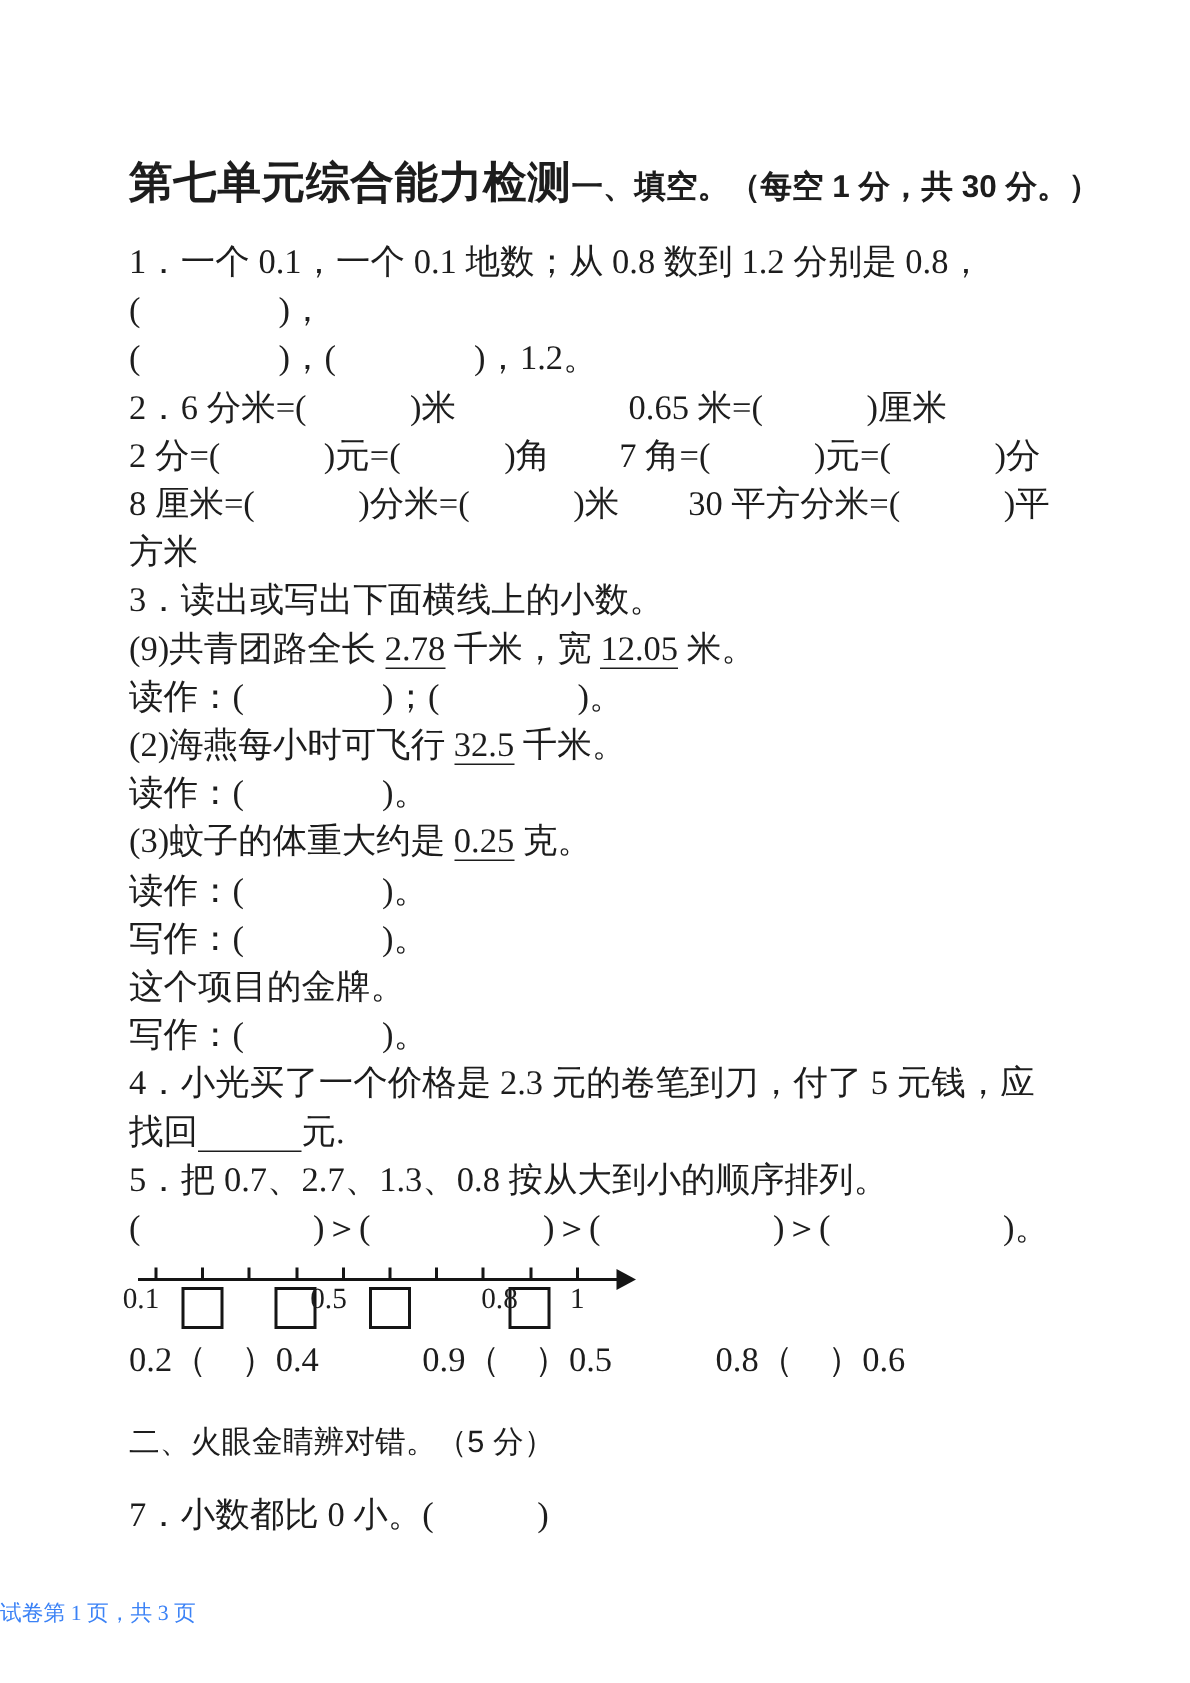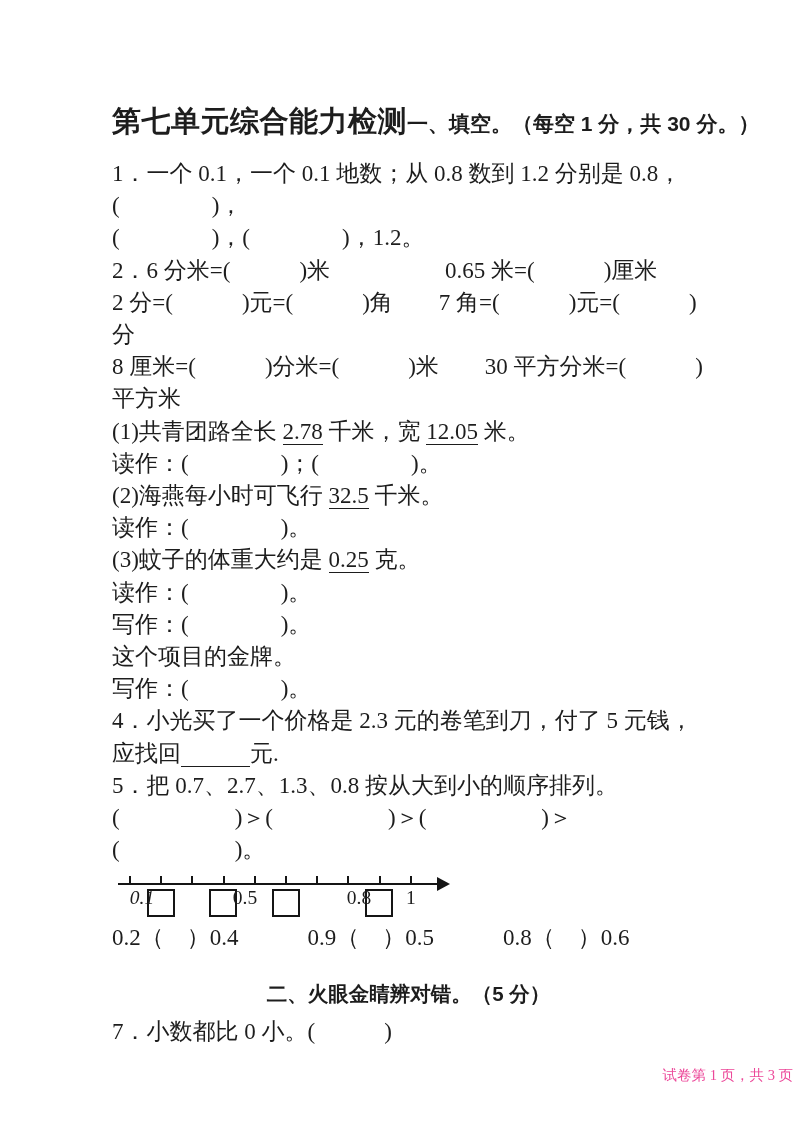--- a/index.html
+++ b/index.html
@@ -3,21 +3,21 @@
 <meta charset="utf-8">
 <style>
   html, body { margin: 0; padding: 0; background: #ffffff; }
   .page {
     position: relative;
     width: 793px;
     height: 1122px;
     margin: 0 auto;
     background: #ffffff;
     box-sizing: border-box;
-    padding: 103px 88px 0 112px;
+    padding: 103px 88px 0 86px;
     font-family: "Liberation Serif", "DejaVu Serif", serif;
     color: #1d1d1d;
     overflow: hidden;
   }
   .doc-title {
     margin: 0 0 17px 0;
     white-space: nowrap;
     font-family: "Liberation Sans", "DejaVu Sans", sans-serif;
     font-weight: 700;
     line-height: 34px;
@@ -25,61 +25,61 @@
   .title-main { font-size: 29px; letter-spacing: 0.5px; }
   .title-sub  { font-size: 21px; }
   .line {
     font-size: 23px;
     line-height: 32.2px;
     min-height: 32.2px;
     white-space: pre-wrap;
   }
   .heading2 {
     font-family: "Liberation Sans", "DejaVu Sans", sans-serif;
-    font-weight: 700;
+    font-weight: 400;
     font-size: 20.5px;
     line-height: 33px;
     min-height: 33px;
     margin-top: 22px;
-    margin-bottom: 6px;
-    text-align: center;
+    margin-bottom: 16px;
   }
   .u { border-bottom: 1.5px solid #1d1d1d; }
   
   .numberline { position: relative; height: 54px; margin: 2px 0 0 0; }
   .nl-axis  { position: absolute; left: 6px; top: 15px; width: 321px; height: 2px; background: #151515; }
   .nl-arrow { position: absolute; left: 325px; top: 9px; width: 0; height: 0;
               border-left: 13px solid #151515; border-top: 7px solid transparent; border-bottom: 7px solid transparent; }
   .nl-tick  { position: absolute; top: 8px; width: 2px; height: 8px; background: #151515; }
   .nl-box   { position: absolute; top: 21px; width: 24px; height: 24px; border: 2.5px solid #151515; background: #fff; }
   .nl-label { position: absolute; top: 19px; font-size: 19.5px; transform: translateX(-50%); white-space: nowrap; }
   .footer {
     position: absolute;
     top: 1066px;
     left: 0;
     width: 100%;
-    text-align: right;
+    text-align: left;
     font-size: 14.5px;
-    color: #ec4899;
+    color: #3b82f6;
     font-family: "Liberation Serif", "DejaVu Serif", serif;
   }
 </style>
 </head>
 <body>
 
 <div class="page">
   <h1 class="doc-title"><span class="title-main">第七单元综合能力检测</span><span class="title-sub">一、填空。（每空 1 分，共 30 分。）</span></h1>
 
   <div id="content-blocks">
       <div class="line"><span>1．一个 0.1，一个 0.1 地数；从 0.8 数到 1.2 分别是 0.8，(　　　　)，</span></div>
       <div class="line"><span>(　　　　)，(　　　　)，1.2。</span></div>
       <div class="line"><span>2．6 分米=(　　　)米　　　　　0.65 米=(　　　)厘米</span></div>
       <div class="line"><span>2 分=(　　　)元=(　　　)角　　7 角=(　　　)元=(　　　)分</span></div>
       <div class="line"><span>8 厘米=(　　　)分米=(　　　)米　　30 平方分米=(　　　)平方米</span></div>
-      <div class="line"><span>(1)共青团路全长 </span><span class="u">2.78</span><span> 千米，宽 </span><span class="u">12.05</span><span> 米。</span></div>
+      <div class="line"><span>3．读出或写出下面横线上的小数。</span></div>
+      <div class="line"><span>(9)共青团路全长 </span><span class="u">2.78</span><span> 千米，宽 </span><span class="u">12.05</span><span> 米。</span></div>
       <div class="line"><span>读作：(　　　　)；(　　　　)。</span></div>
       <div class="line"><span>(2)海燕每小时可飞行 </span><span class="u">32.5</span><span> 千米。</span></div>
       <div class="line"><span>读作：(　　　　)。</span></div>
       <div class="line"><span>(3)蚊子的体重大约是 </span><span class="u">0.25</span><span> 克。</span></div>
       <div class="line"><span>读作：(　　　　)。</span></div>
       <div class="line"><span>写作：(　　　　)。</span></div>
       <div class="line"><span>这个项目的金牌。</span></div>
       <div class="line"><span>写作：(　　　　)。</span></div>
       <div class="line"><span>4．小光买了一个价格是 2.3 元的卷笔到刀，付了 5 元钱，应找回</span><span class="u">　　　</span><span>元.</span></div>
       <div class="line"><span>5．把 0.7、2.7、1.3、0.8 按从大到小的顺序排列。</span></div>
@@ -94,21 +94,21 @@
         <div class="nl-tick" style="left: 141.8px;"></div>
         <div class="nl-tick" style="left: 173px;"></div>
         <div class="nl-tick" style="left: 204.2px;"></div>
         <div class="nl-tick" style="left: 235.4px;"></div>
         <div class="nl-tick" style="left: 266.6px;"></div>
         <div class="nl-tick" style="left: 297.8px;"></div>
         <div class="nl-box" style="left: 34.7px;"></div>
         <div class="nl-box" style="left: 97.1px;"></div>
         <div class="nl-box" style="left: 159.5px;"></div>
         <div class="nl-box" style="left: 253.1px;"></div>
-        <span class="nl-label" style="left: 30px; font-style: italic;">0.1</span>
+        <span class="nl-label" style="left: 8px;">0.1</span>
         <span class="nl-label" style="left: 133px;">0.5</span>
         <span class="nl-label" style="left: 247px;">0.8</span>
         <span class="nl-label" style="left: 298.8px;">1</span>
       </div>
       <div class="line"><span>0.2（　）0.4　　　0.9（　）0.5　　　0.8（　）0.6</span></div>
       <div class="line heading2"><span>二、火眼金睛辨对错。（5 分）</span></div>
       <div class="line"><span>7．小数都比 0 小。(　　　)</span></div>
     </div>
 
   <div class="footer">试卷第 1 页，共 3 页</div>

